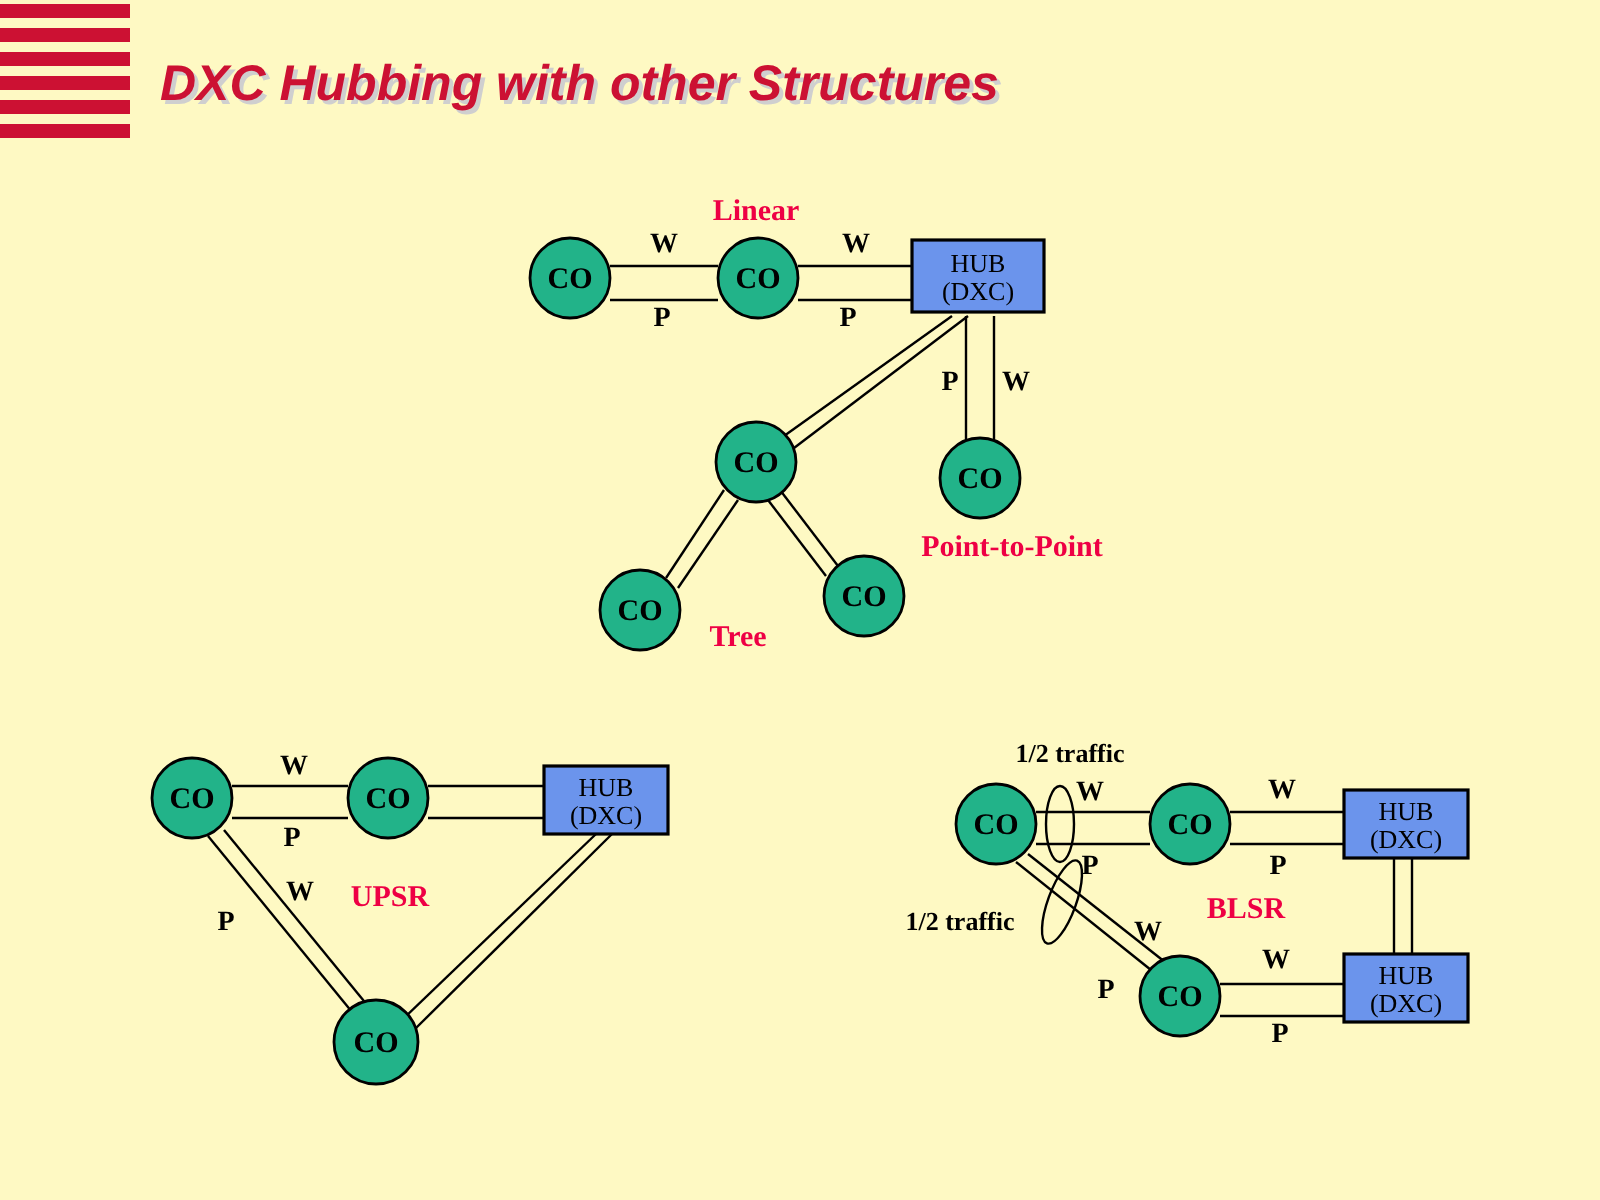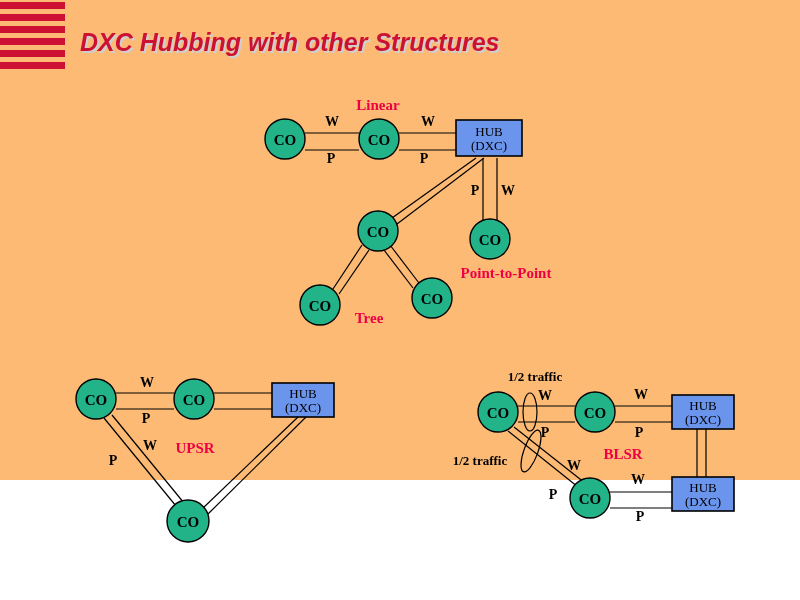--- a/index.html
+++ b/index.html
@@ -11,22 +11,22 @@
     width: 800px;
     height: 600px;
     position: relative;
     overflow: hidden;
     font-family: "Liberation Serif", serif;
   }
   #slide {
     position: absolute;
     left: 0; top: 0;
     width: 800px;
-    height: 480px;
-    background: #fdba74;
+    height: 600px;
+    background: #fef9c3;
   }
   
   #logo {
     position: absolute;
     left: 0px;
     top: 2px;
     width: 65px;
     height: 68px;
   }
   #logo .stripe {

